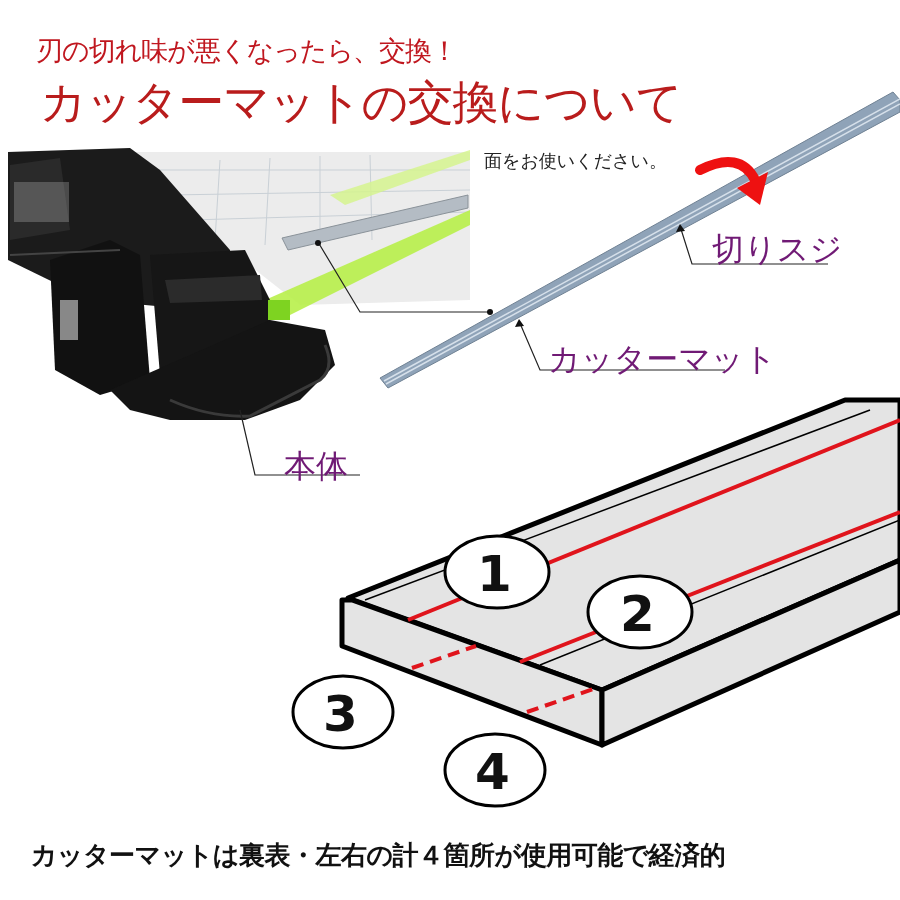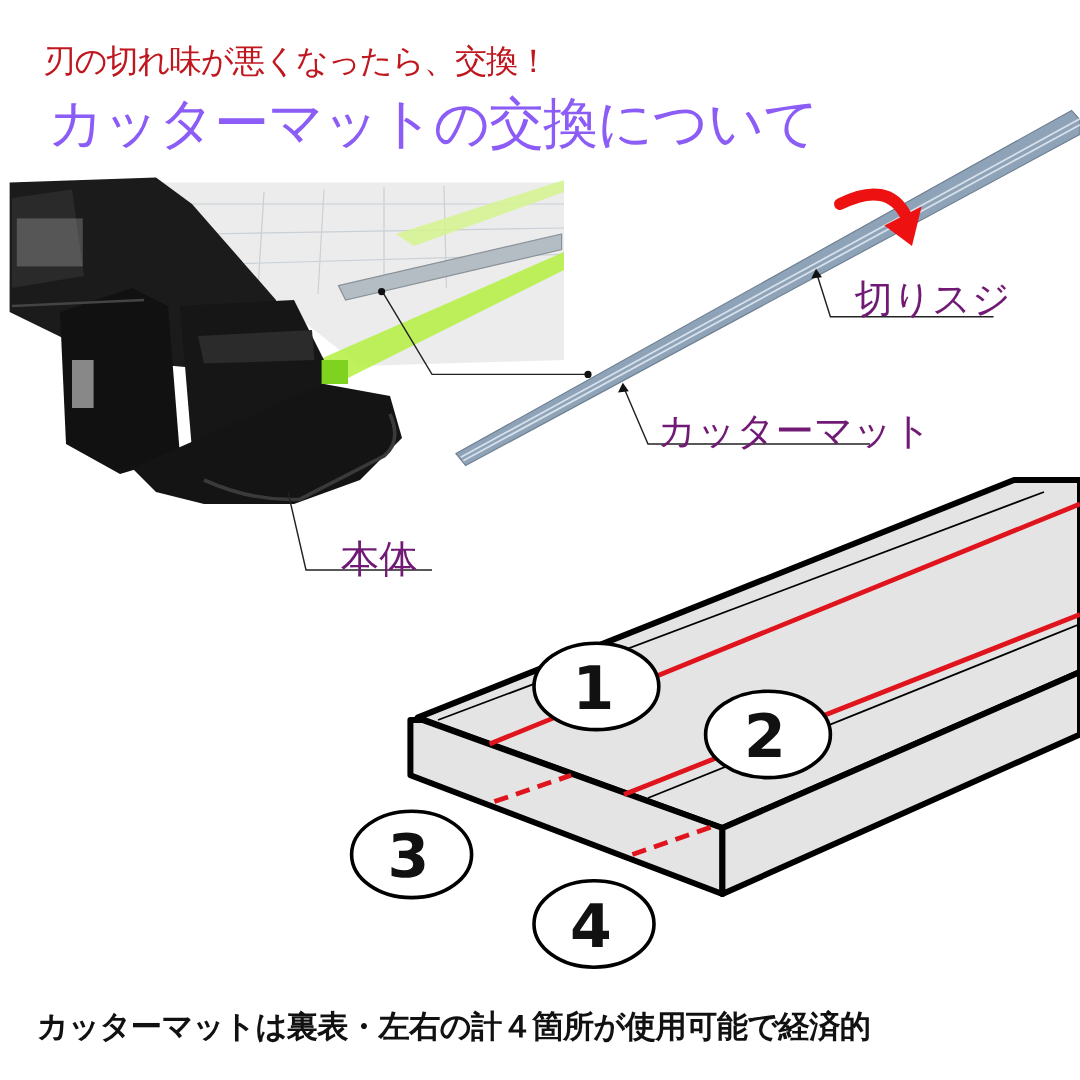--- a/index.html
+++ b/index.html
@@ -1,21 +1,21 @@
 <!DOCTYPE html>
 <html><head>
   <meta charset="utf-8">
   <style>
     html, body { margin: 0; padding: 0; background: #ffffff; }
     body { width: 900px; height: 900px; position: relative; overflow: hidden;
            font-family: "DejaVu Sans", "Liberation Sans", sans-serif; color: #111; }
     .abs { position: absolute; }
     .subtitle { left: 36px; top: 33px; font-size: 27px; font-weight: normal; color: #c0171f;
                 letter-spacing: -1px; white-space: nowrap; }
-    .title { left: 40px; top: 72px; font-size: 46px; color: #8b5cf6; letter-spacing: -1px; white-space: nowrap; }
+    .title { left: 40px; top: 72px; font-size: 46px; color: #b91c1c; letter-spacing: -1px; white-space: nowrap; }
     .note { left: 484px; top: 150px; font-size: 18px; line-height: 22px; color: #222; white-space: nowrap; }
     .label { font-size: 32px; color: #701a75; white-space: nowrap; }
     .lbl-suji { left: 712px; top: 228px; }
     .lbl-mat { left: 548px; top: 338px; font-family: Liberation Mono, monospace; }
     .lbl-body { left: 284px; top: 445px; text-align: center; }
     .caption { left: 0; width: 756px; top: 838px; text-align: center; font-size: 26px; font-weight: bold;
                color: #111; letter-spacing: -0.5px; white-space: nowrap; }
     svg { position: absolute; left: 0; top: 0; }
     .num { font-family: "DejaVu Sans", sans-serif; font-weight: bold; }
   </style>
@@ -114,18 +114,19 @@
     </g>
   </g>
 </svg>
 
 <div class="abs num" style="left:477px; top:545px; font-size:50px;">1</div>
 <div class="abs num" style="left:620px; top:585px; font-size:50px;">2</div>
 <div class="abs num" style="left:323px; top:685px; font-size:50px;">3</div>
 <div class="abs num" style="left:475px; top:743px; font-size:50px;">4</div>
 
 <div class="abs note">
+  <div>面をお使いください。</div>
 </div>
 <div class="abs label lbl-suji">切りスジ</div>
 <div class="abs label lbl-mat">カッターマット</div>
 <div class="abs label lbl-body">本体</div>
 
 <div class="abs caption">カッターマットは裏表・左右の計４箇所が使用可能で経済的</div>
 
 </body></html>

